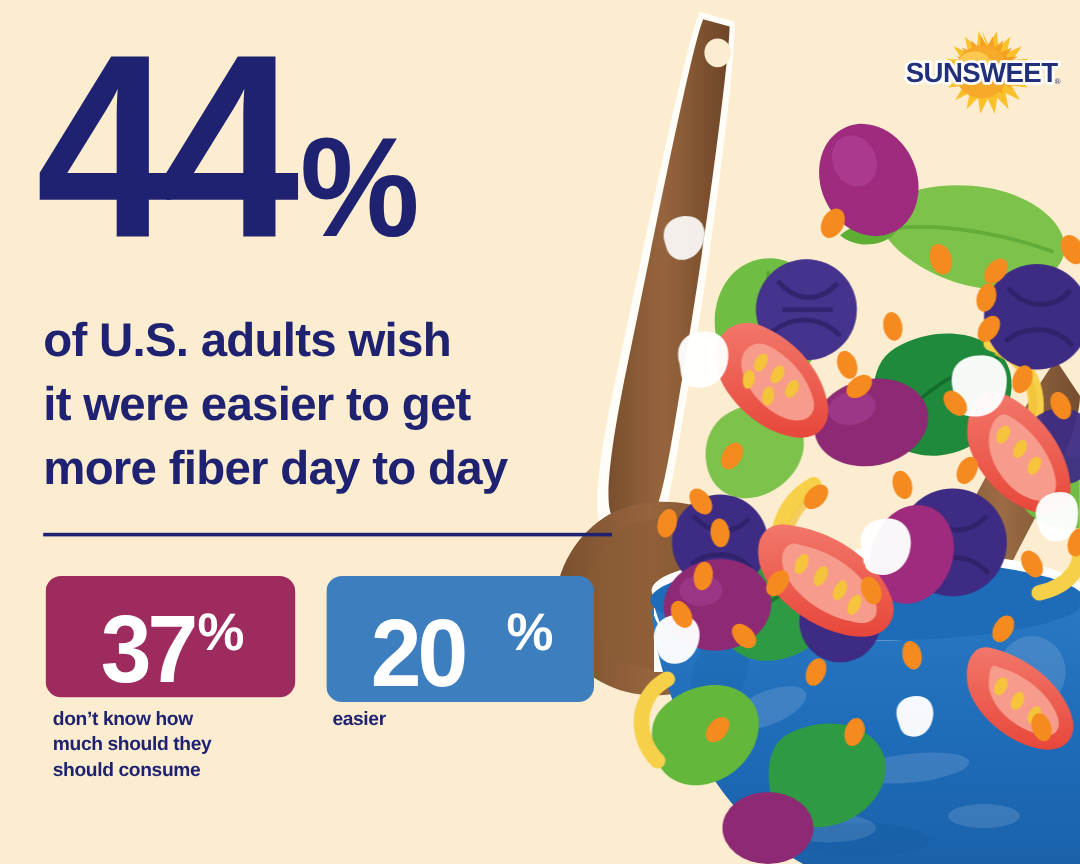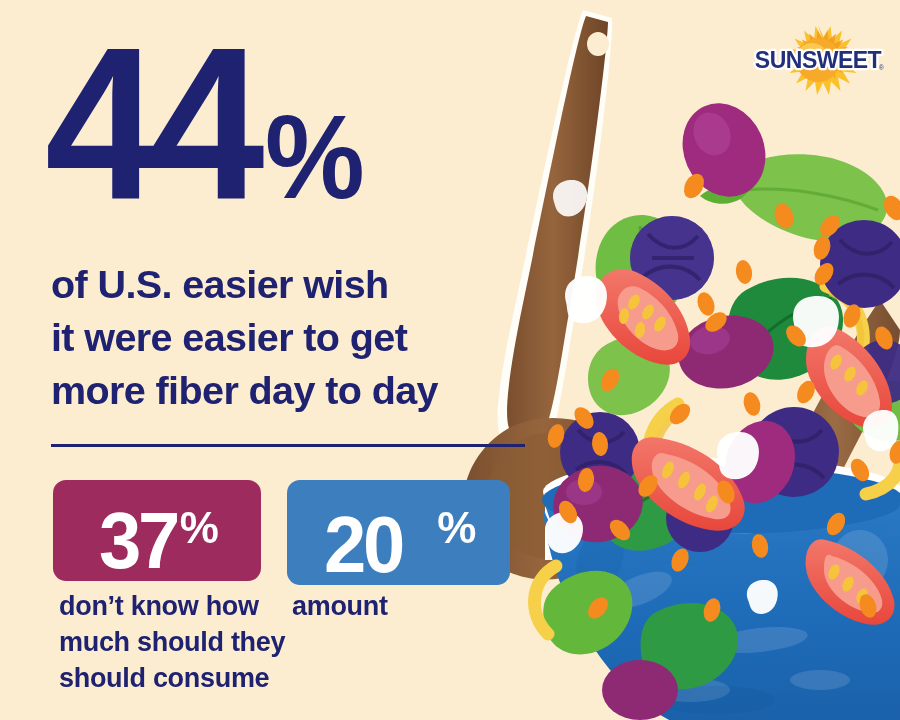--- a/index.html
+++ b/index.html
@@ -6,21 +6,21 @@
   body{
     width:900px;height:720px;
     background:#FCEDD1;
     font-family:"Liberation Sans", sans-serif;
     overflow:hidden;
     position:relative;
   }
   #stage{position:relative;width:900px;height:720px;overflow:hidden;background:#FCEDD1;}
 
   
-  #left-col{position:absolute;left:15px;top:0;width:540px;height:510px;z-index:40;}
+  #left-col{position:absolute;left:0;top:0;width:540px;height:510px;z-index:40;}
 
   #big-stat{
     position:absolute;left:30px;top:38px;
     display:flex;align-items:baseline;
     color:#1E2270;
     line-height:.78;
   }
   #big-stat .num{
     font-size:218px;font-weight:700;
     letter-spacing:-9px;
@@ -67,21 +67,21 @@
     transform:scaleX(.95);transform-origin:center;
   }
   .badge .bpct{
     font-size:44px;font-weight:700;letter-spacing:-1.5px;
     align-self:flex-start;margin-top:26px;margin-left:1px;
   }
 
   .caption{
     position:absolute;
     color:#1E2270;
-    font-size:27px;font-weight:700;line-height:1.33;
+    font-size:16px;font-weight:700;line-height:1.33;
     letter-spacing:-.3px;
   }
   #caption-a{left:44px;top:589px;width:215px;}
   #caption-b{left:277px;top:589px;width:235px;}
   .caption div{white-space:nowrap;}
 
   
   #art{position:absolute;left:0;top:0;width:900px;height:720px;z-index:10;}
   #logo{position:absolute;left:748px;top:22px;width:140px;height:76px;z-index:60;}
 </style>
@@ -357,21 +357,21 @@
   </svg>
 
   <div id="left-col">
 
     <div id="big-stat">
       <span class="num">44</span>
       <span class="pct">%</span>
     </div>
 
     <div id="headline">
-      <div>of U.S. easier wish</div>
+      <div>of U.S. adults wish</div>
       <div>it were easier to get</div>
       <div>more fiber day to day</div>
     </div>
 
     <div id="divider"></div>
 
     <div class="badge-group" id="group-a">
       <div class="badge" id="badge-a">
         <span class="bnum">37</span>
         <span class="bpct">%</span>
@@ -383,17 +383,17 @@
       <div>should consume</div>
     </div>
 
     <div class="badge-group" id="group-b">
       <div class="badge" id="badge-b">
         <span class="bnum">20</span>
         <span class="bpct">%</span>
       </div>
     </div>
     <div class="caption" id="caption-b">
-      <div>amount</div>
+      <div>easier</div>
     </div>
 
   </div>
 </div>
 
 </body></html>

